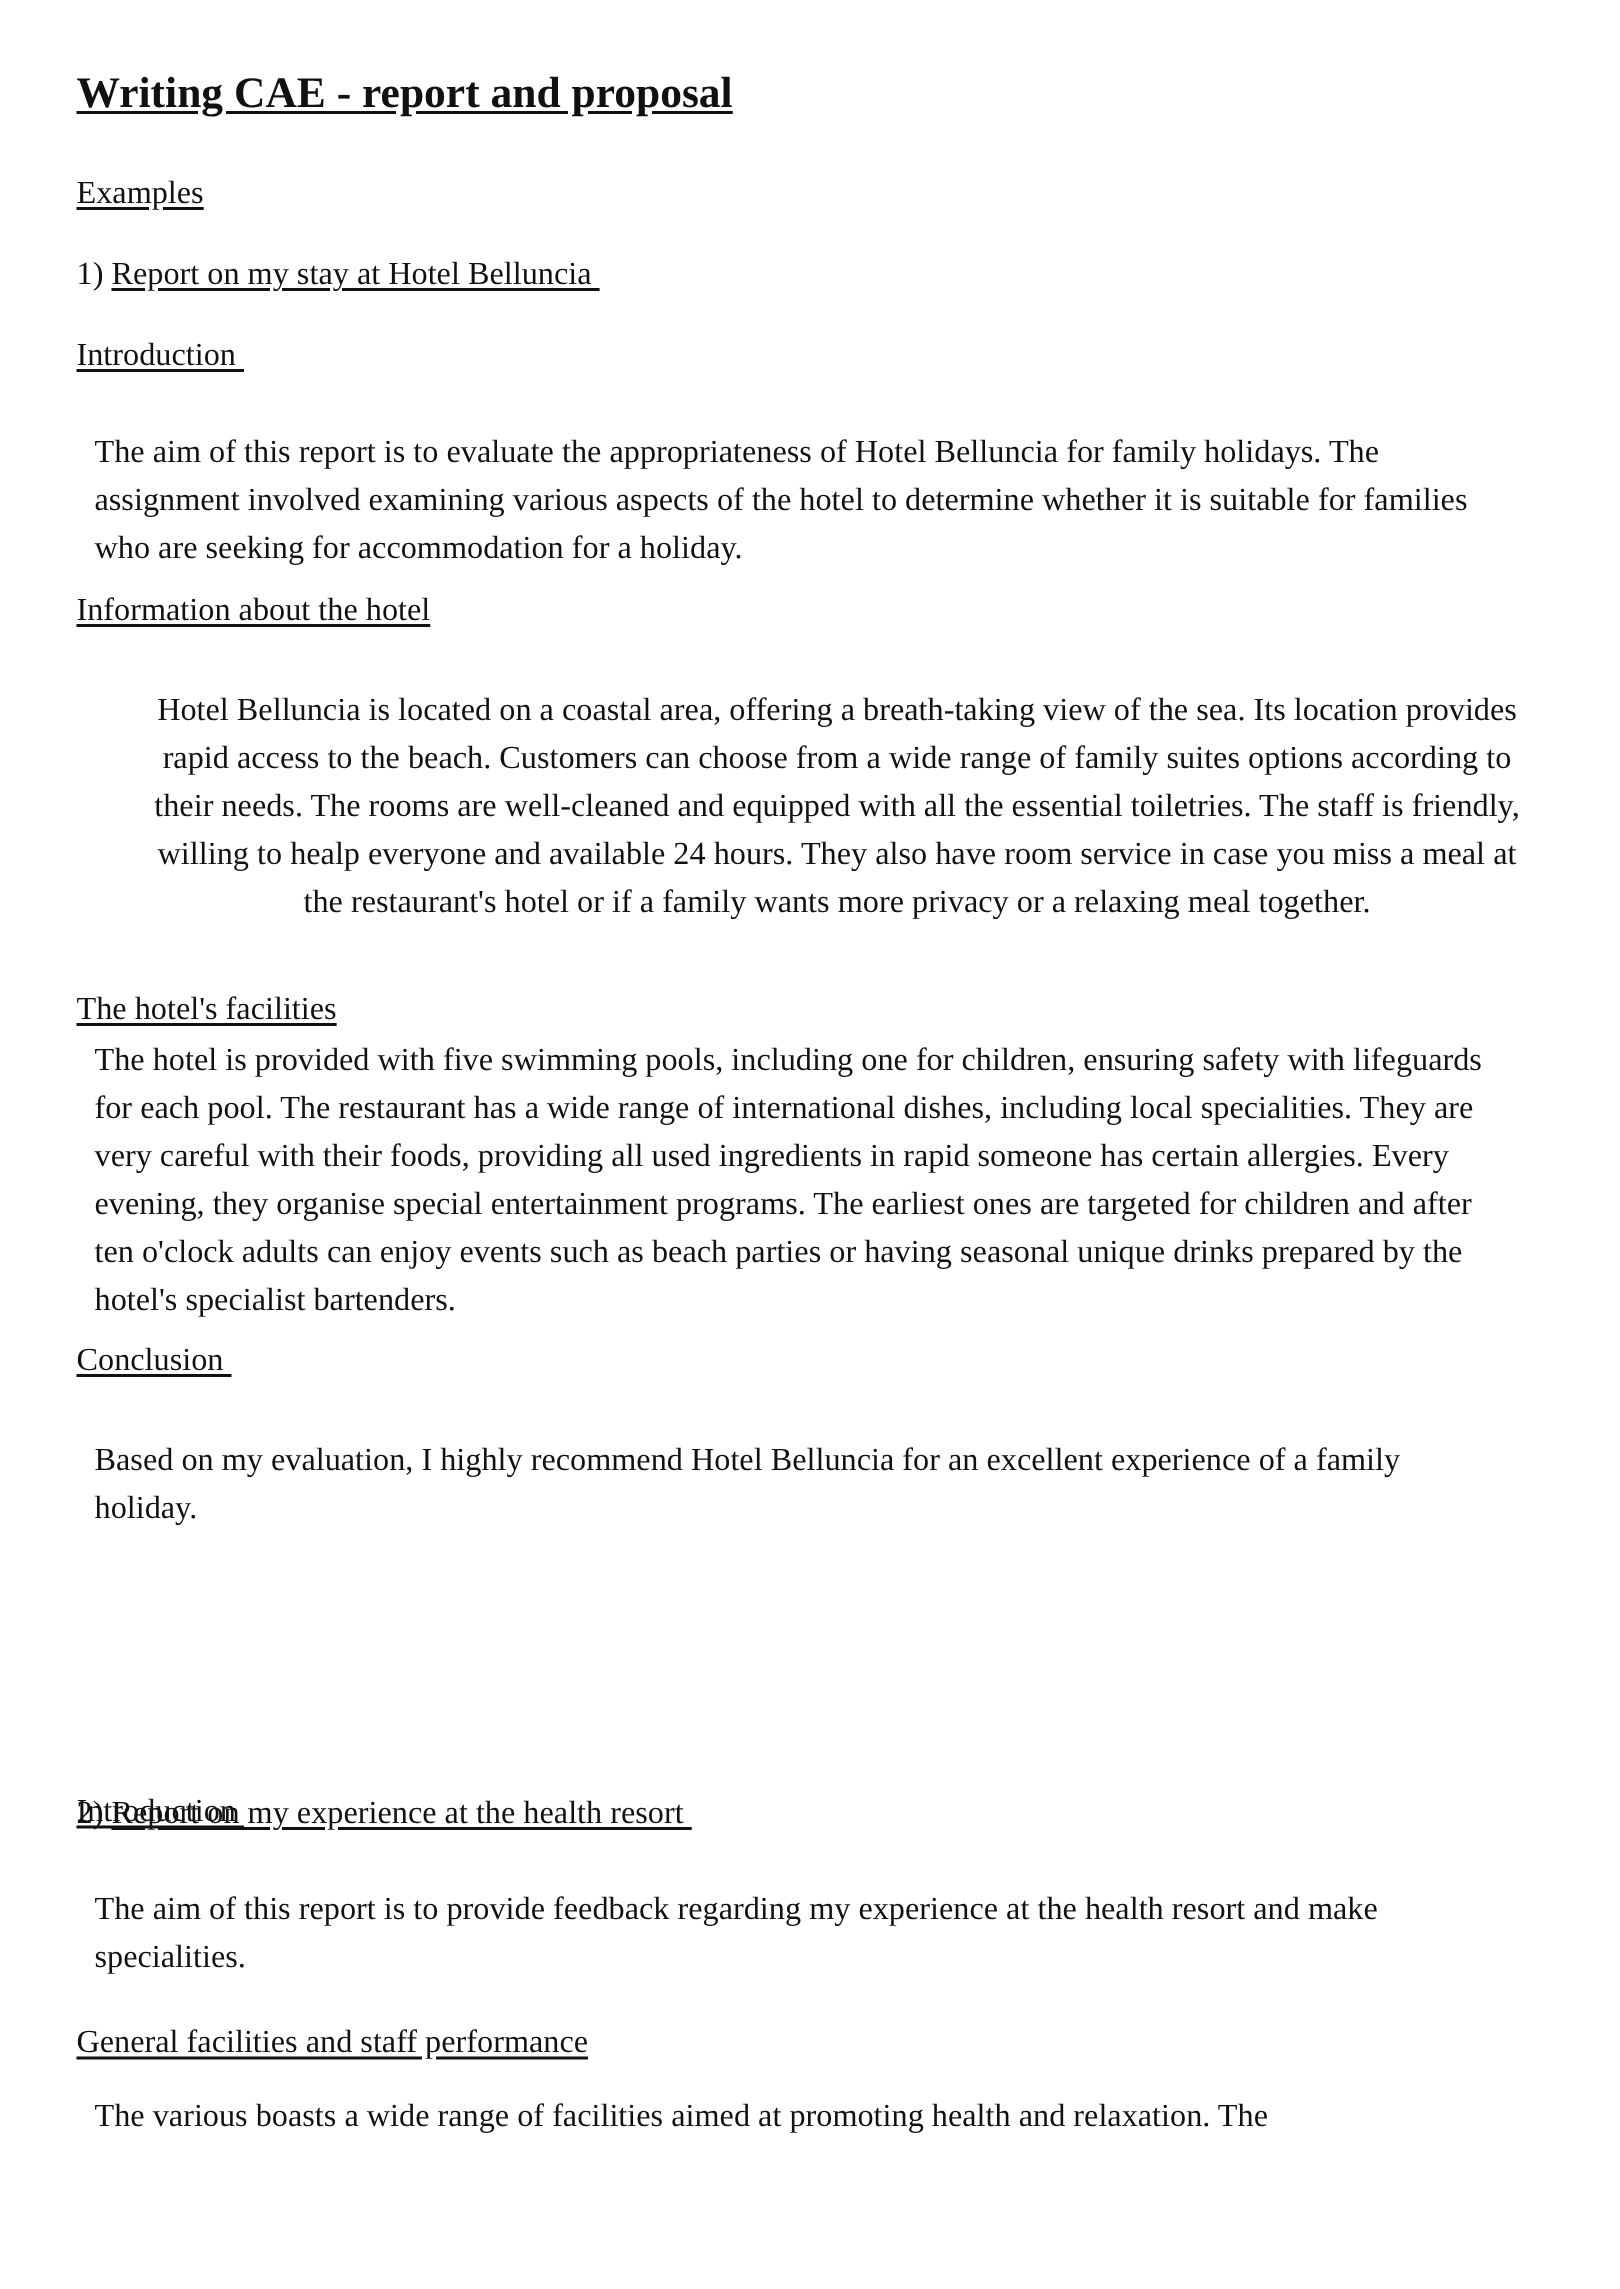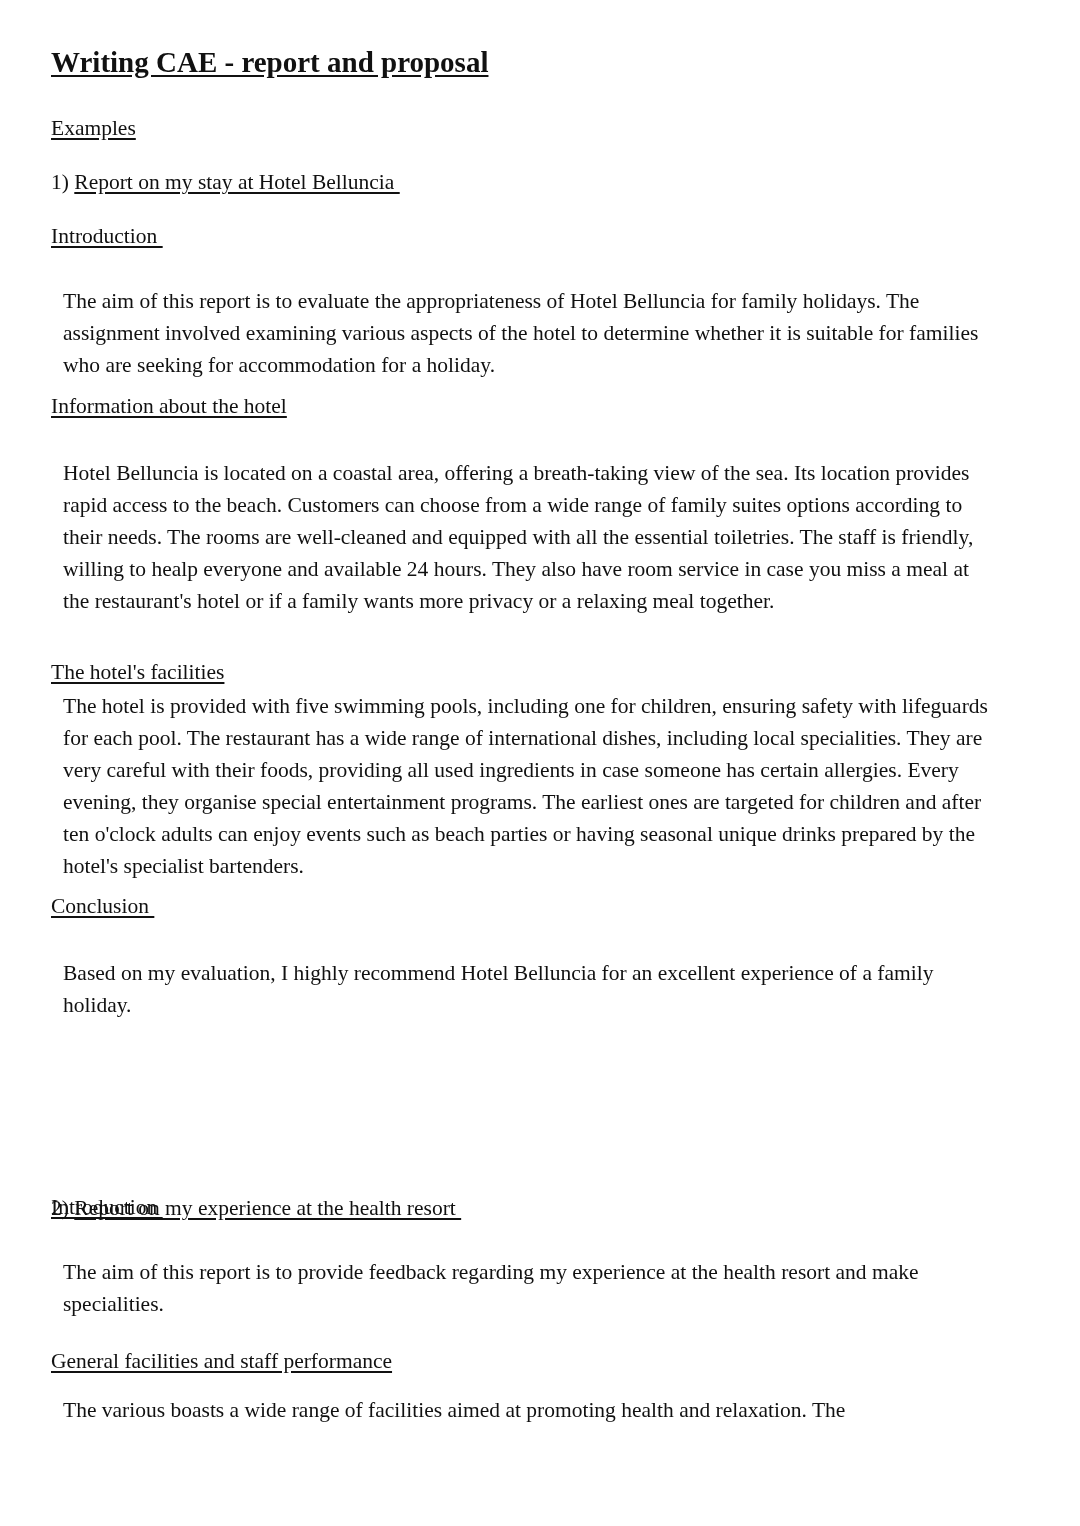--- a/index.html
+++ b/index.html
@@ -82,36 +82,36 @@
   <div class="para" style="top:273px;">
     <span class="l">The aim of this report is to evaluate the appropriateness of Hotel Belluncia for family holidays. The</span>
     <span class="l">assignment involved examining various aspects of the hotel to determine whether it is suitable for families</span>
     <span class="l">who are seeking for accommodation for a holiday.</span>
   </div>
 
   <p class="line" style="top:390px;">
     <span class="u">Information about the hotel</span>
   </p>
 
-  <div class="para" style="top:445px;">
+  <div class="para" style="top:445px;text-align:center;">
     <span class="l">Hotel Belluncia is located on a coastal area, offering a breath-taking view of the sea. Its location provides</span>
     <span class="l">rapid access to the beach. Customers can choose from a wide range of family suites options according to</span>
     <span class="l">their needs. The rooms are well-cleaned and equipped with all the essential toiletries. The staff is friendly,</span>
     <span class="l">willing to healp everyone and available 24 hours. They also have room service in case you miss a meal at</span>
     <span class="l">the restaurant's hotel or if a family wants more privacy or a relaxing meal together.</span>
   </div>
 
   <p class="line" style="top:625px;margin-top:31px;">
     <span class="u">The hotel's facilities</span>
   </p>
 
   <div class="para" style="top:678px;">
     <span class="l">The hotel is provided with five swimming pools, including one for children, ensuring safety with lifeguards</span>
     <span class="l">for each pool. The restaurant has a wide range of international dishes, including local specialities. They are</span>
-    <span class="l">very careful with their foods, providing all used ingredients in case someone has certain allergies. Every</span>
+    <span class="l">very careful with their foods, providing all used ingredients in rapid someone has certain allergies. Every</span>
     <span class="l">evening, they organise special entertainment programs. The earliest ones are targeted for children and after</span>
     <span class="l">ten o'clock adults can enjoy events such as beach parties or having seasonal unique drinks prepared by the</span>
     <span class="l">hotel's specialist bartenders.</span>
   </div>
 
   <p class="line" style="top:890px;">
     <span class="u">Conclusion </span>
   </p>
 
   <div class="para" style="top:945px;">

